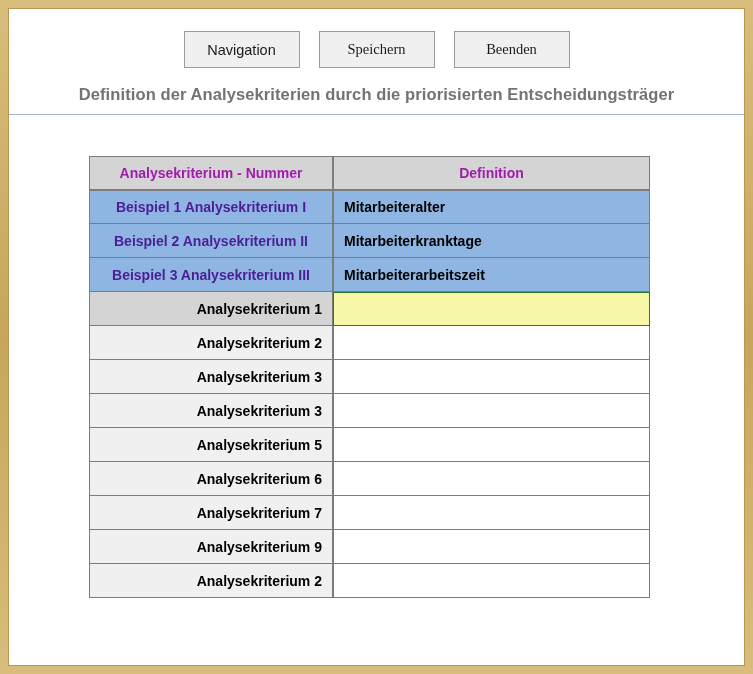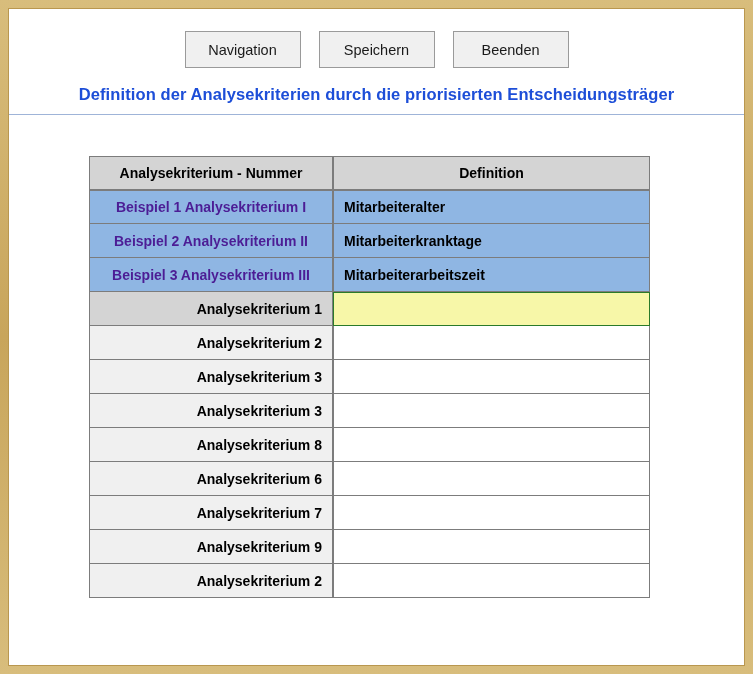--- a/index.html
+++ b/index.html
@@ -34,55 +34,56 @@
   }
 
   
   #toolbar {
     position: absolute;
     left: 0;
     top: 22px;
     width: 100%;
     display: flex;
     justify-content: center;
-    gap: 16px;
+    gap: 8px;
   }
   .tb-btn {
     min-width: 116px;
     height: 37px;
     box-sizing: border-box;
     background: #f0f0f0;
     border: 1px solid #9a9a9a;
     border-right-width: 1px;
     color: #1a1a1a;
     font-size: 14.5px;
     display: flex;
     align-items: center;
     justify-content: center;
     padding: 0 14px;
     cursor: pointer;
   }
   .tb-btn + .tb-btn {
-    margin-left: 2px;
+    margin-left: 11px;
+    font-family: Liberation Serif, serif;
   }
 
   
   #title-band {
     position: absolute;
     left: 0;
     top: 76px;
     width: 100%;
     text-align: center;
     border-bottom: 1px solid #9fb4d8;
     padding-bottom: 10px;
   }
   #page-title {
     font-size: 16.5px;
     font-weight: bold;
-    color: #1d4ed8;
+    color: #737373;
     letter-spacing: 0.1px;
   }
 
   
   #table-wrap {
     position: absolute;
     left: 80px;
     top: 147px;
     width: 561px;
   }
@@ -102,21 +103,21 @@
     font-size: 14px;
     padding: 0 10px;
     vertical-align: middle;
   }
   
   table.grid td + td, table.grid th + th { border-left-width: 1px; }
   table.grid tr + tr th, table.grid tr + tr td { border-top-width: 0px; }
 
   th.hdr {
     background: #d4d4d4;
-    color: #000000;
+    color: #a21caf;
     font-weight: bold;
     text-align: center;
     height: 36px;
   }
   
   td.ex-num {
     background: #8fb6e3;
     color: #4c1d95;
     font-weight: bold;
     text-align: center;
@@ -222,21 +223,21 @@
               <span class="cell-text"></span>
             </td>
           </tr>
           <tr>
             <td class="crit-label">Analysekriterium 3</td>
             <td class="crit-value">
               <span class="cell-text"></span>
             </td>
           </tr>
           <tr>
-            <td class="crit-label">Analysekriterium 8</td>
+            <td class="crit-label">Analysekriterium 5</td>
             <td class="crit-value">
               <span class="cell-text"></span>
             </td>
           </tr>
           <tr>
             <td class="crit-label">Analysekriterium 6</td>
             <td class="crit-value">
               <span class="cell-text"></span>
             </td>
           </tr>

